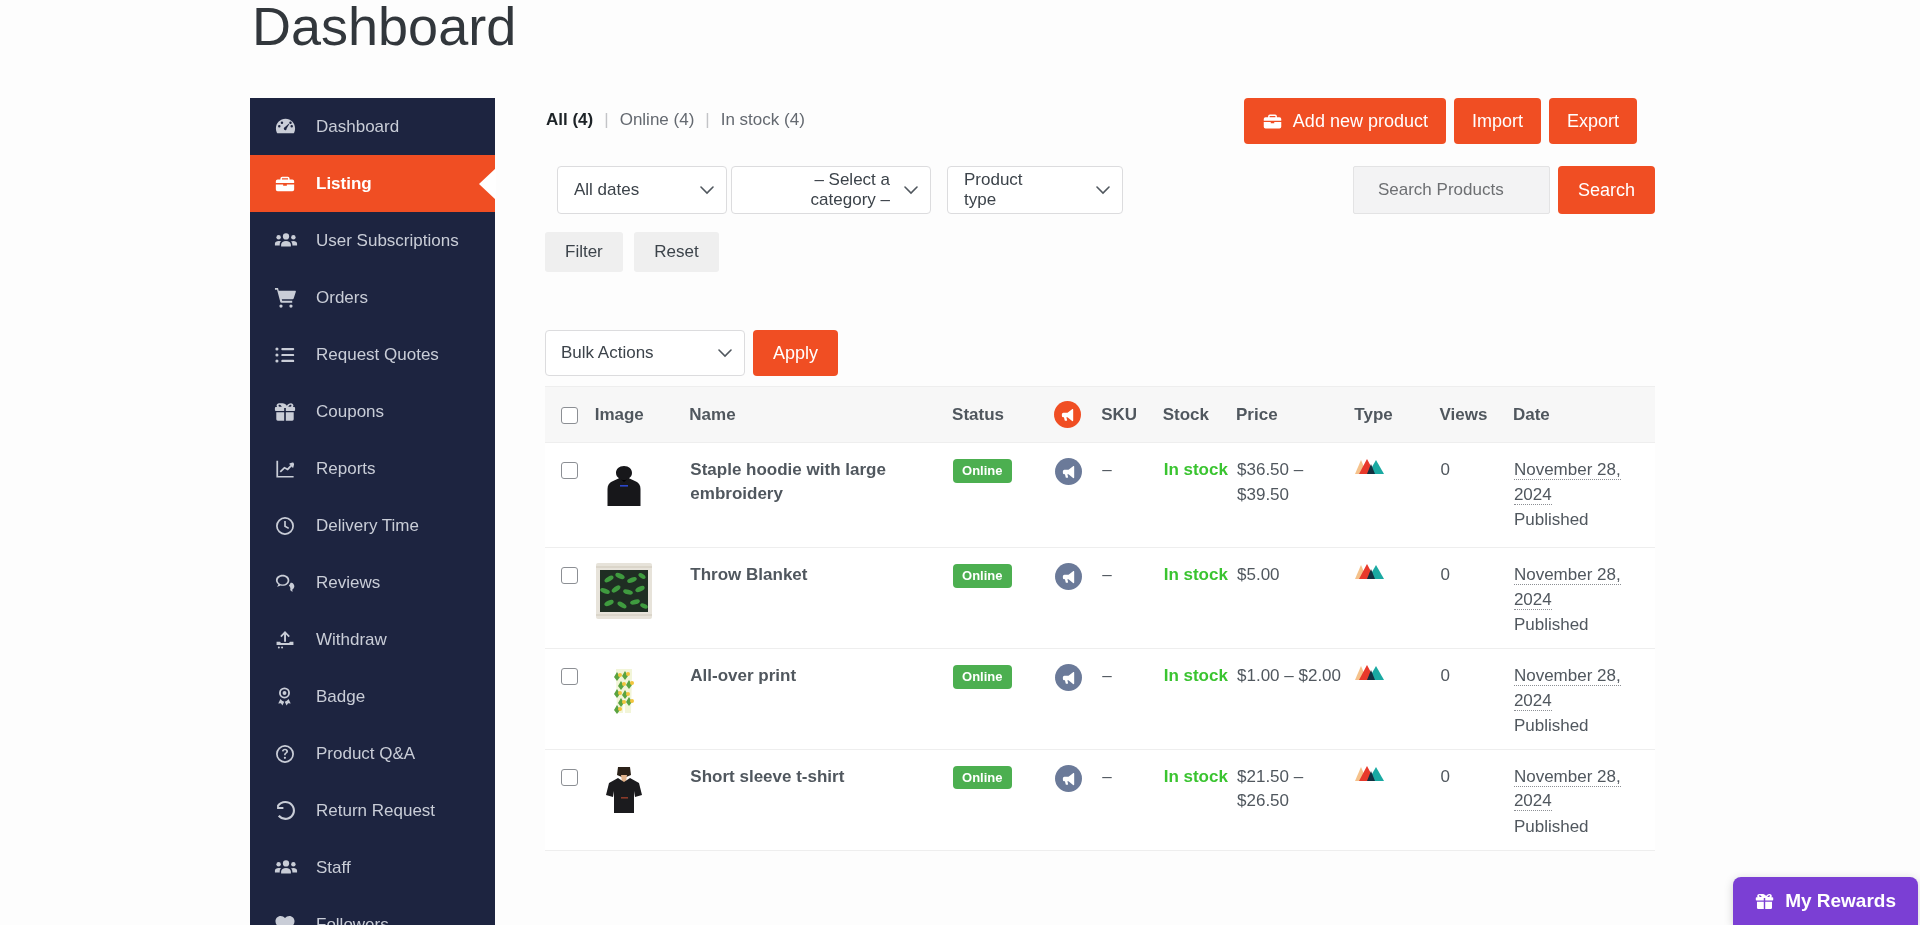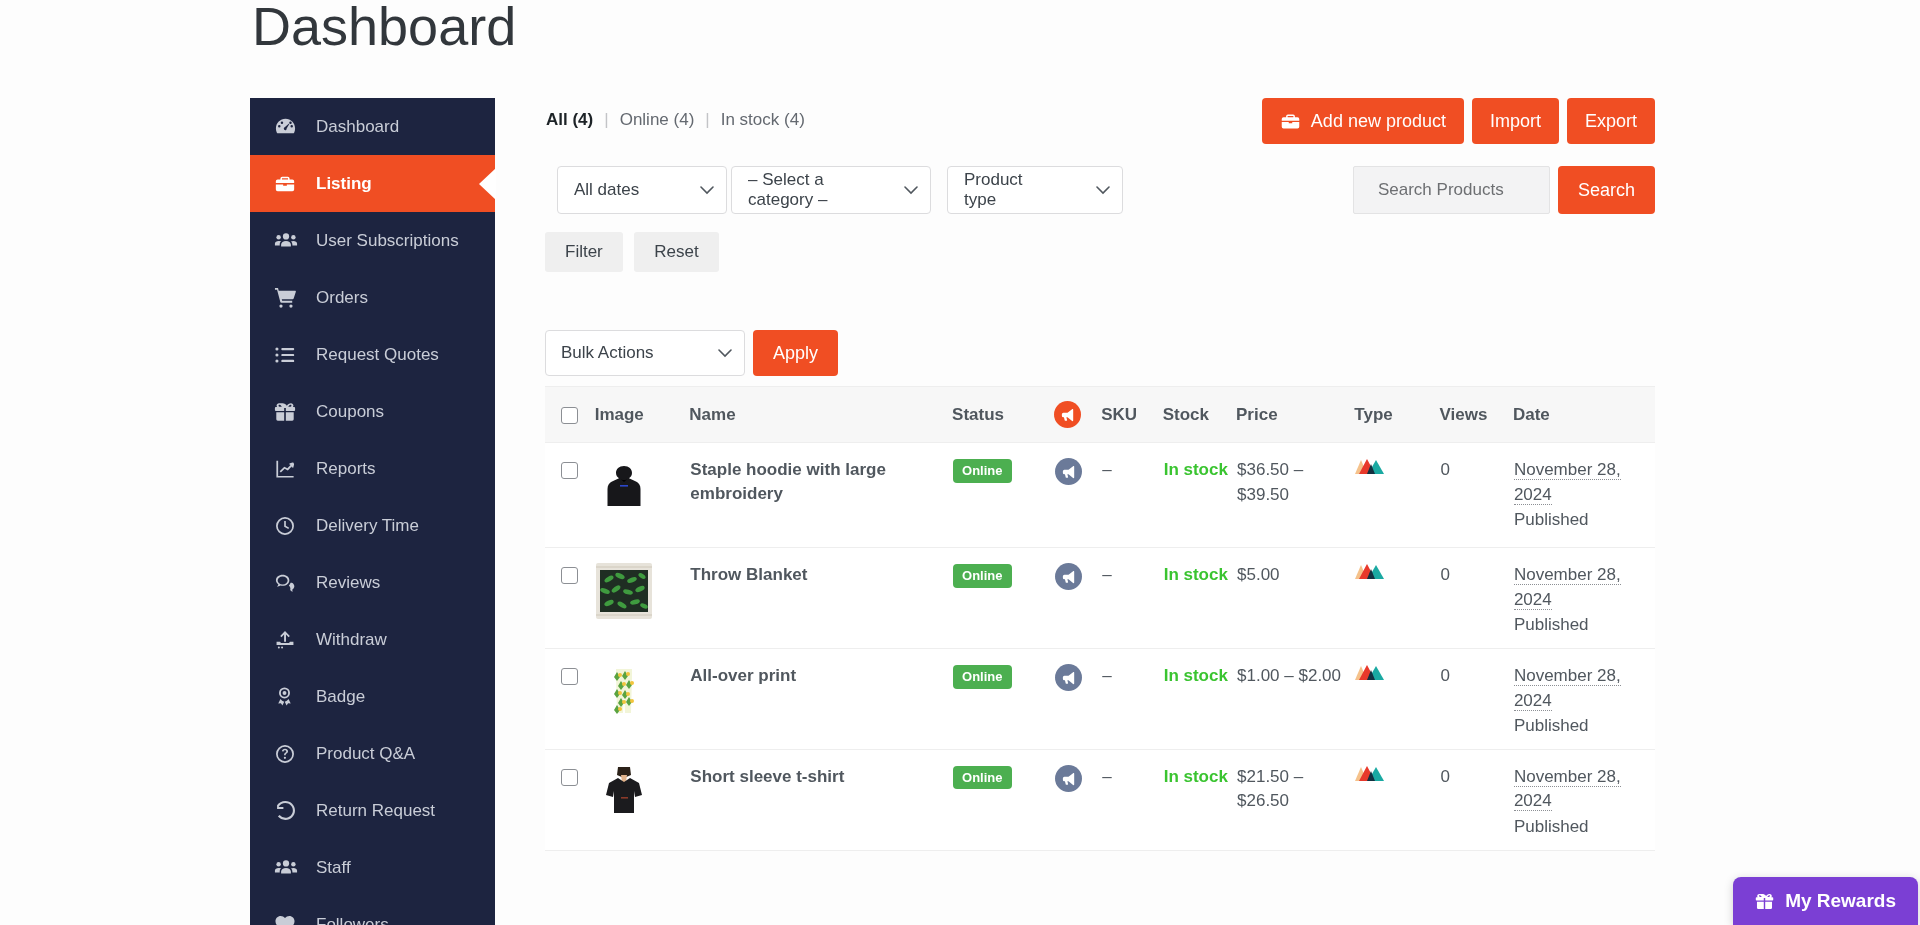--- a/index.html
+++ b/index.html
@@ -96,21 +96,21 @@
   .tablist .tab.current { font-weight: bold; color: #1d2327; }
   .tablist .tab.muted { color: #646970; }
   .tablist .sep {
     color: #c3c4c7;
     margin: 0 11px;
     font-weight: 300;
   }
 
   .topbtns {
     position: absolute;
-    right: 0; top: 0;
+    right: 18px; top: 0;
     display: flex;
     gap: 8px;
   }
   .btn {
     border: none;
     border-radius: 4px;
     font-family: "Liberation Sans", sans-serif;
     cursor: pointer;
     white-space: nowrap;
   }
@@ -142,21 +142,21 @@
     display: flex;
     align-items: center;
     justify-content: space-between;
     padding: 0 12px 0 16px;
     font-size: 17px;
     color: #3c434a;
     cursor: pointer;
   }
   .selbox .chev { margin-left: 14px; color: #50575e; }
   #sel-dates    { left: 12px;   width: 170px; }
-  #sel-category { left: 186px; width: 200px; }
+  #sel-category { left: 186px; width: 200px; text-align: right; }
   #sel-type     { left: 402px; width: 176px; gap: 28px; }
 
   .searchwrap {
     position: absolute;
     right: 0; top: 0;
     display: flex;
     align-items: stretch;
     gap: 8px;
   }
   .search-input {

